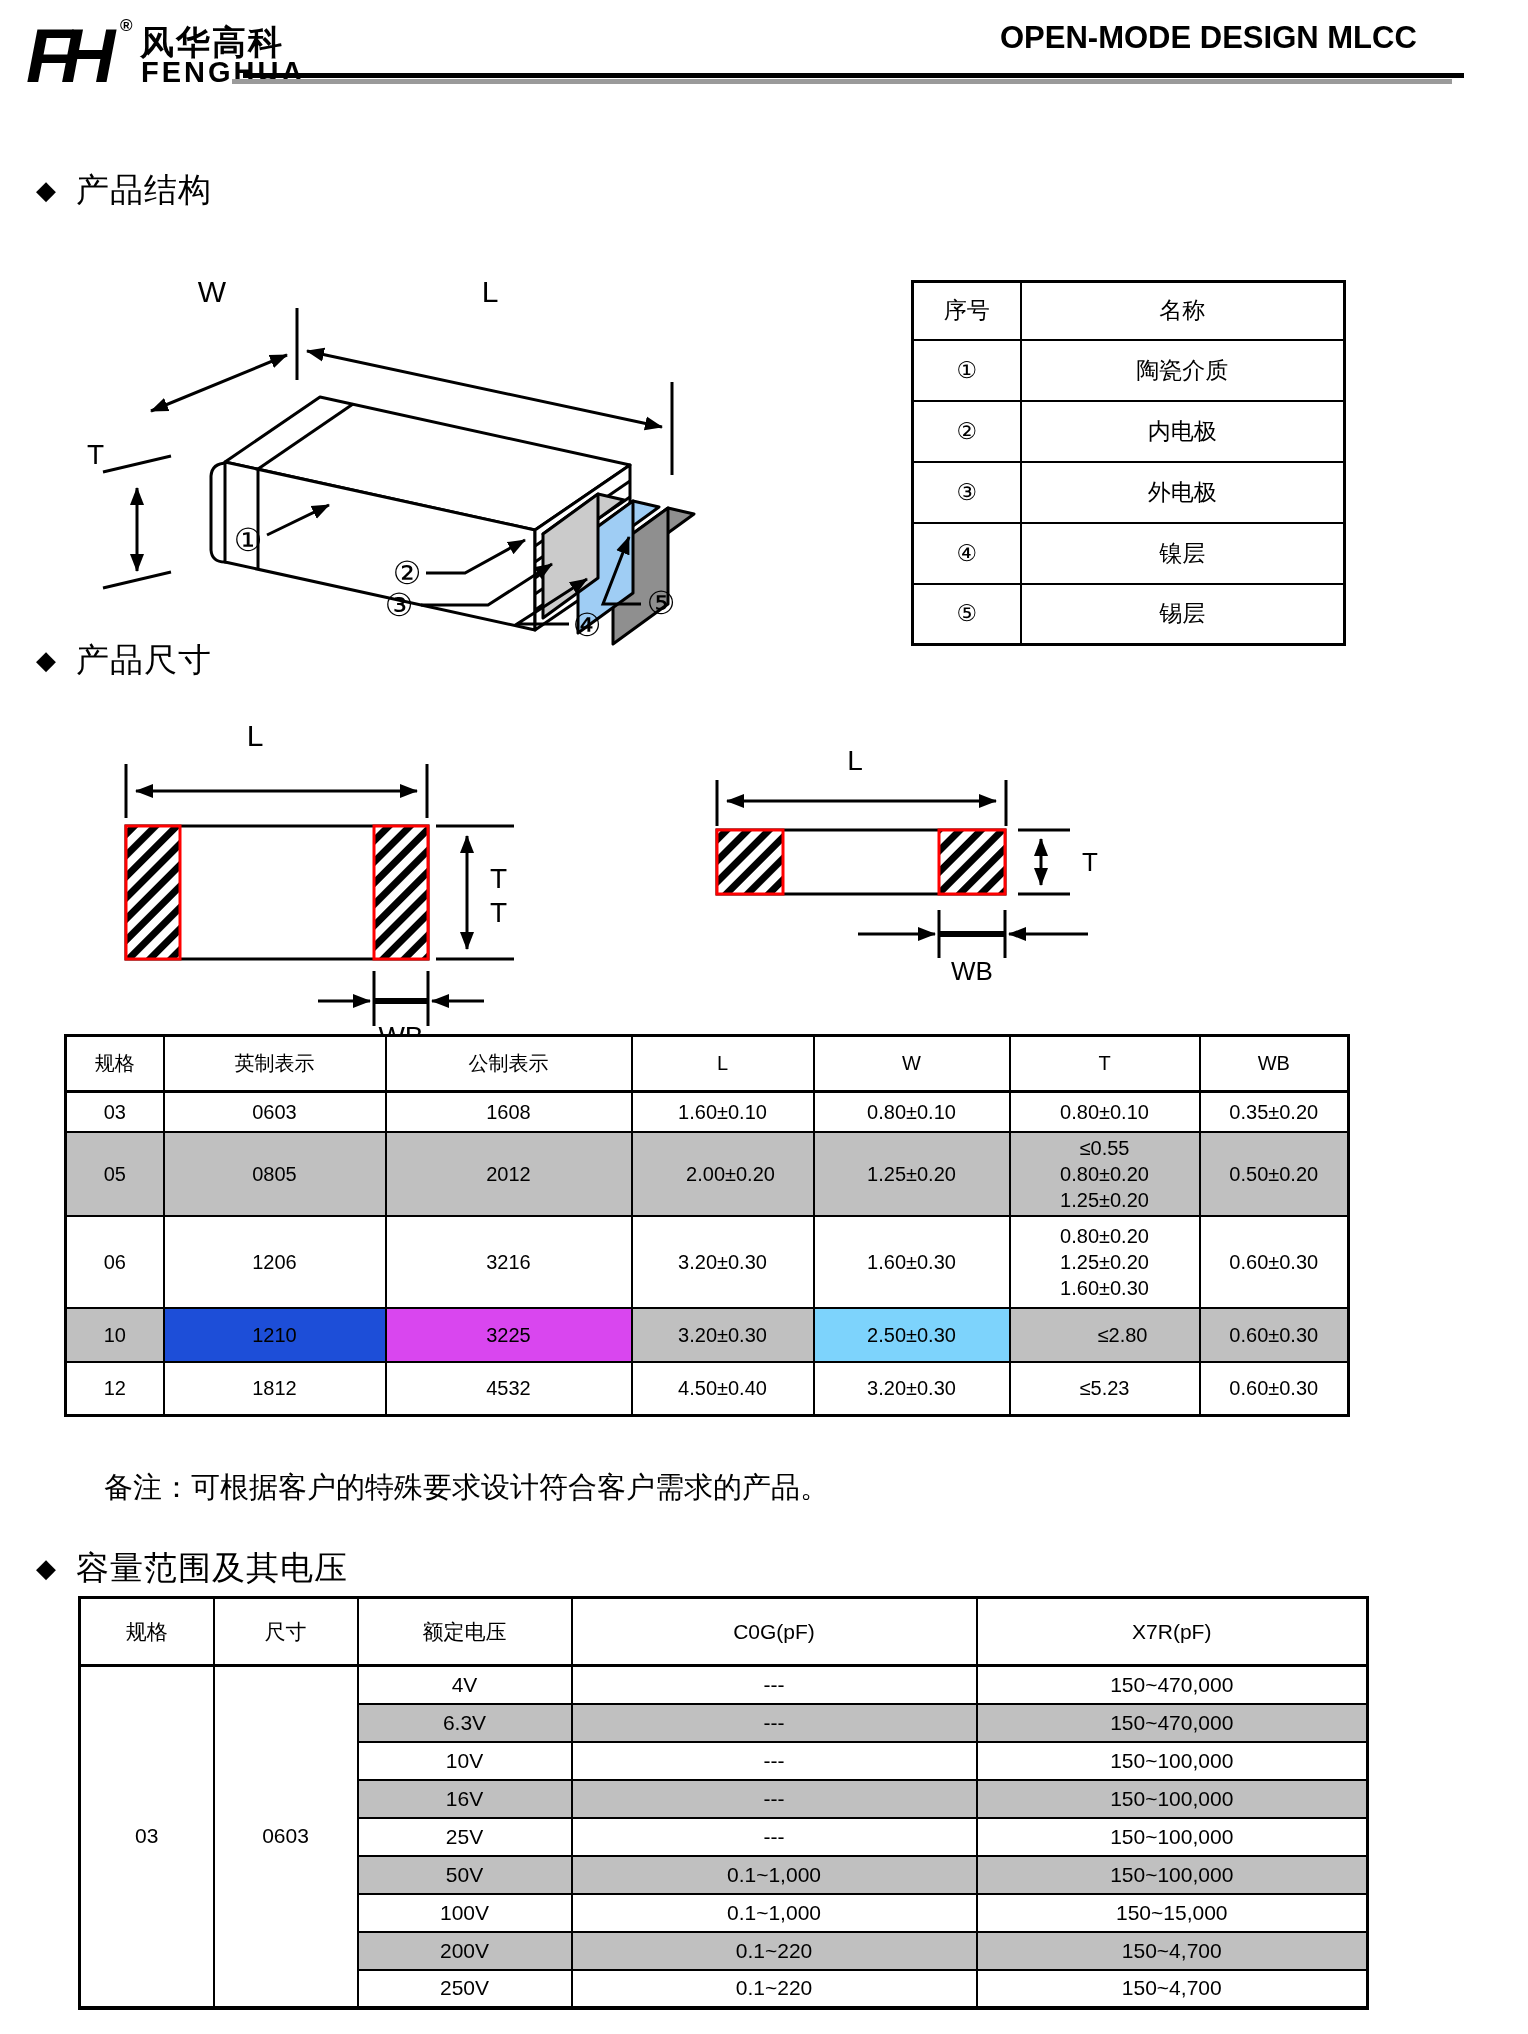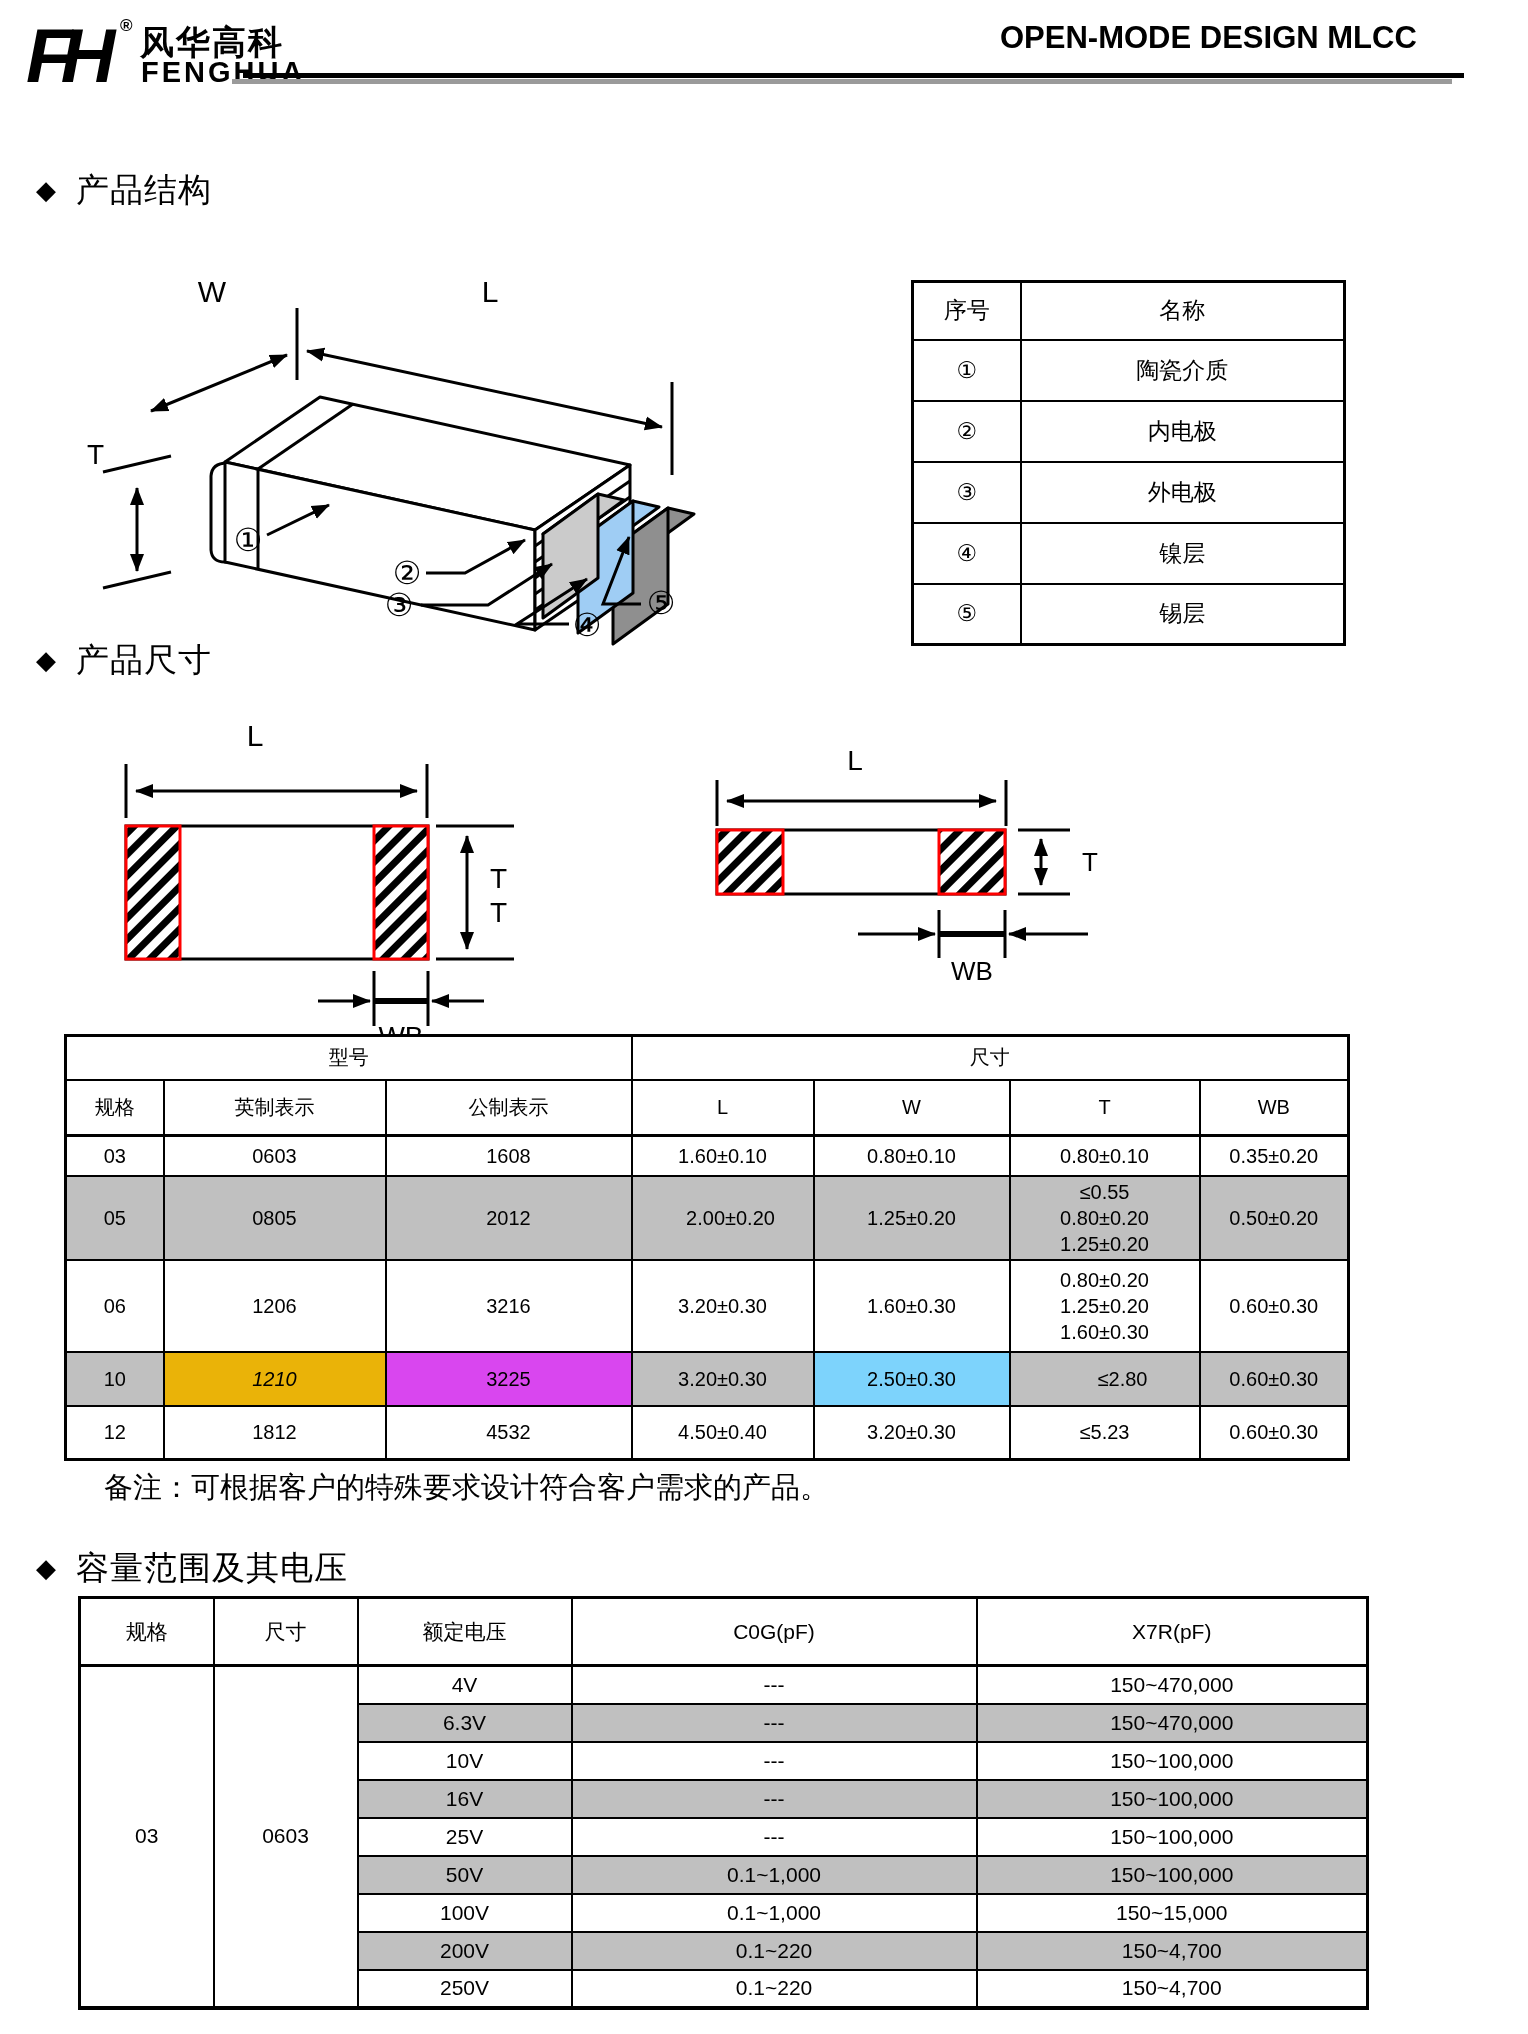--- a/index.html
+++ b/index.html
@@ -239,24 +239,20 @@
     <colgroup>
       <col style="width:98px">
         <col style="width:222px">
         <col style="width:246px">
       <col style="width:182px">
         <col style="width:196px">
         <col style="width:190px">
         <col style="width:149px">
     </colgroup>
     <thead>
-      <tr class="grp">
-        <th colspan="3">型号</th>
-        <th colspan="4">尺寸</th>
-      </tr>
       <tr class="sub">
         <th>规格</th>
         <th>英制表示</th>
         <th>公制表示</th>
         <th>L</th>
         <th>W</th>
         <th>T</th>
         <th>WB</th>
       </tr>
     </thead>
@@ -287,21 +283,21 @@
           <td>3216</td>
           <td>3.20±0.30</td>
           <td>1.60±0.30</td>
           <td>0.80±0.20
 1.25±0.20
 1.60±0.30</td>
           <td>0.60±0.30</td>
         </tr>
         <tr style="height: 54px;">
           <td style="background: rgb(192, 192, 192);">10</td>
-          <td style="background: #eab308; font-style: italic;">1210</td>
+          <td style="background: #1d4ed8;">1210</td>
           <td style="background: #d946ef;">3225</td>
           <td style="background: rgb(192, 192, 192);">3.20±0.30</td>
           <td style="background: #7dd3fc;">2.50±0.30</td>
           <td style="background: rgb(192, 192, 192); padding-left: 40px;">≤2.80</td>
           <td style="background: rgb(192, 192, 192);">0.60±0.30</td>
         </tr>
         <tr style="height: 54px;">
           <td>12</td>
           <td>1812</td>
           <td>4532</td>

